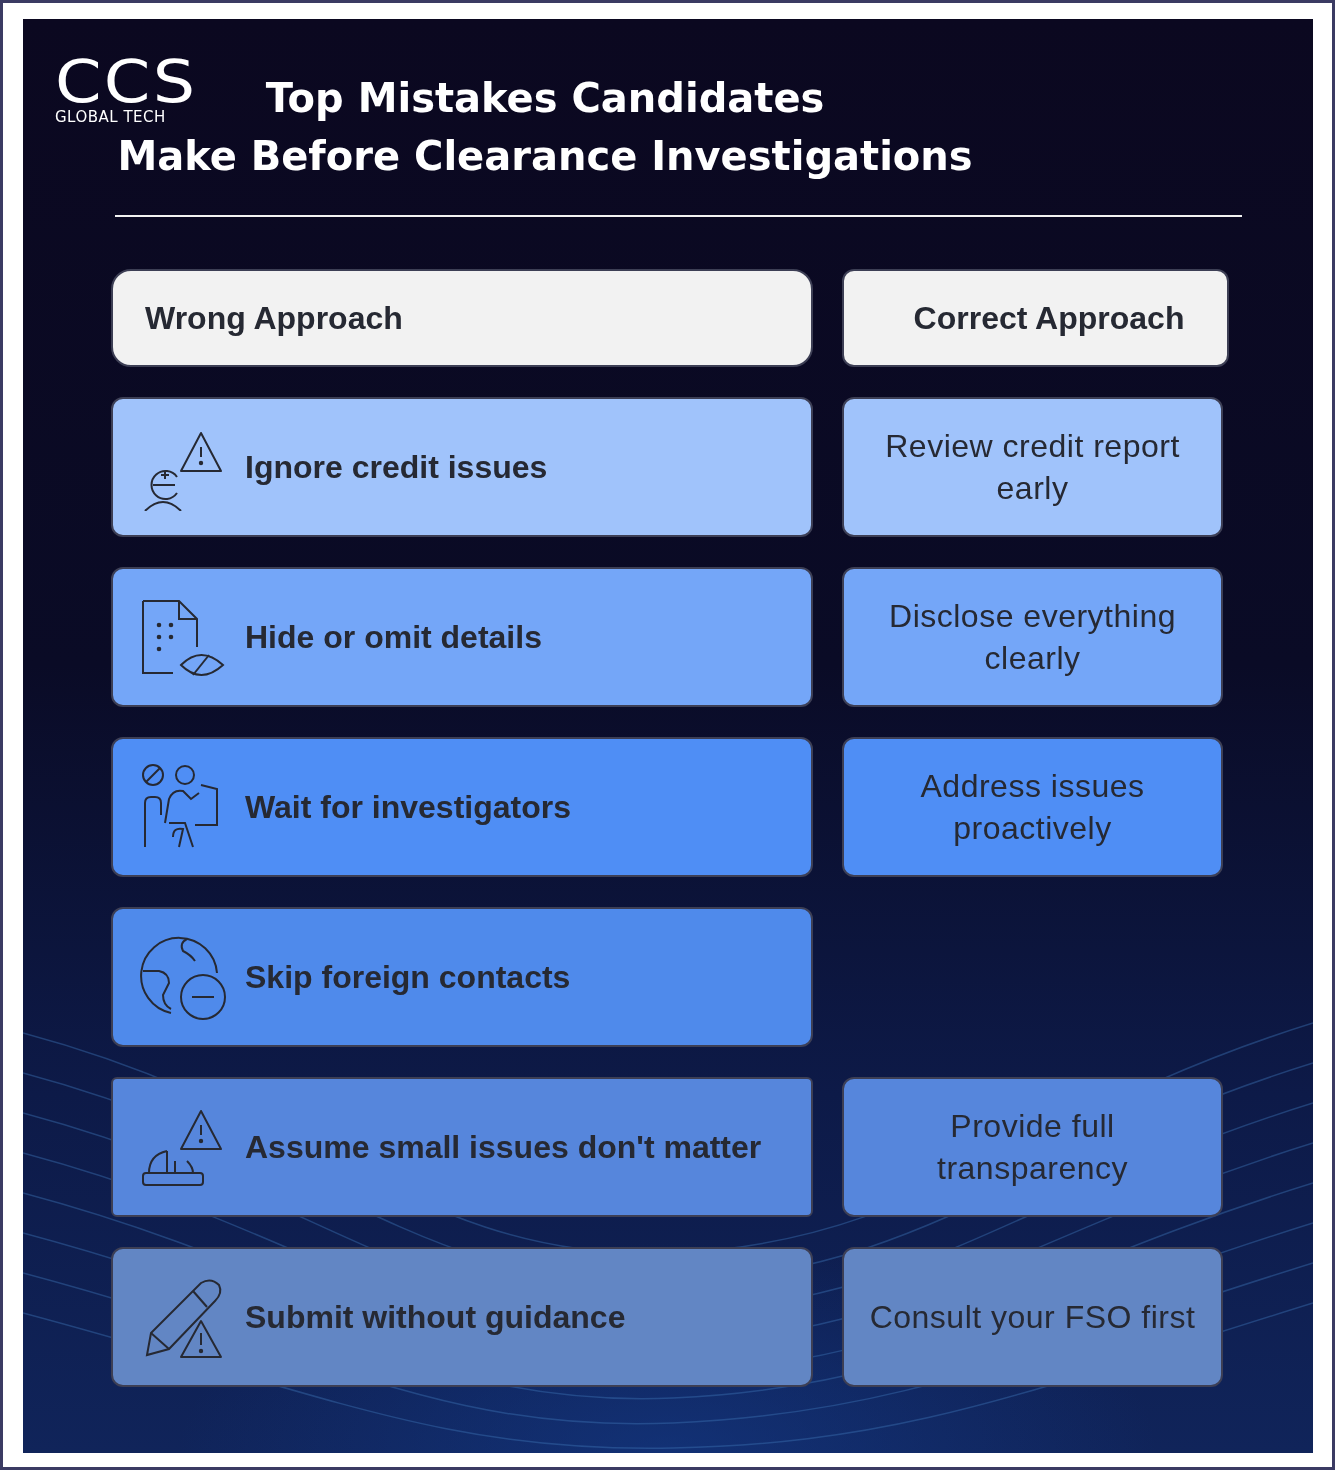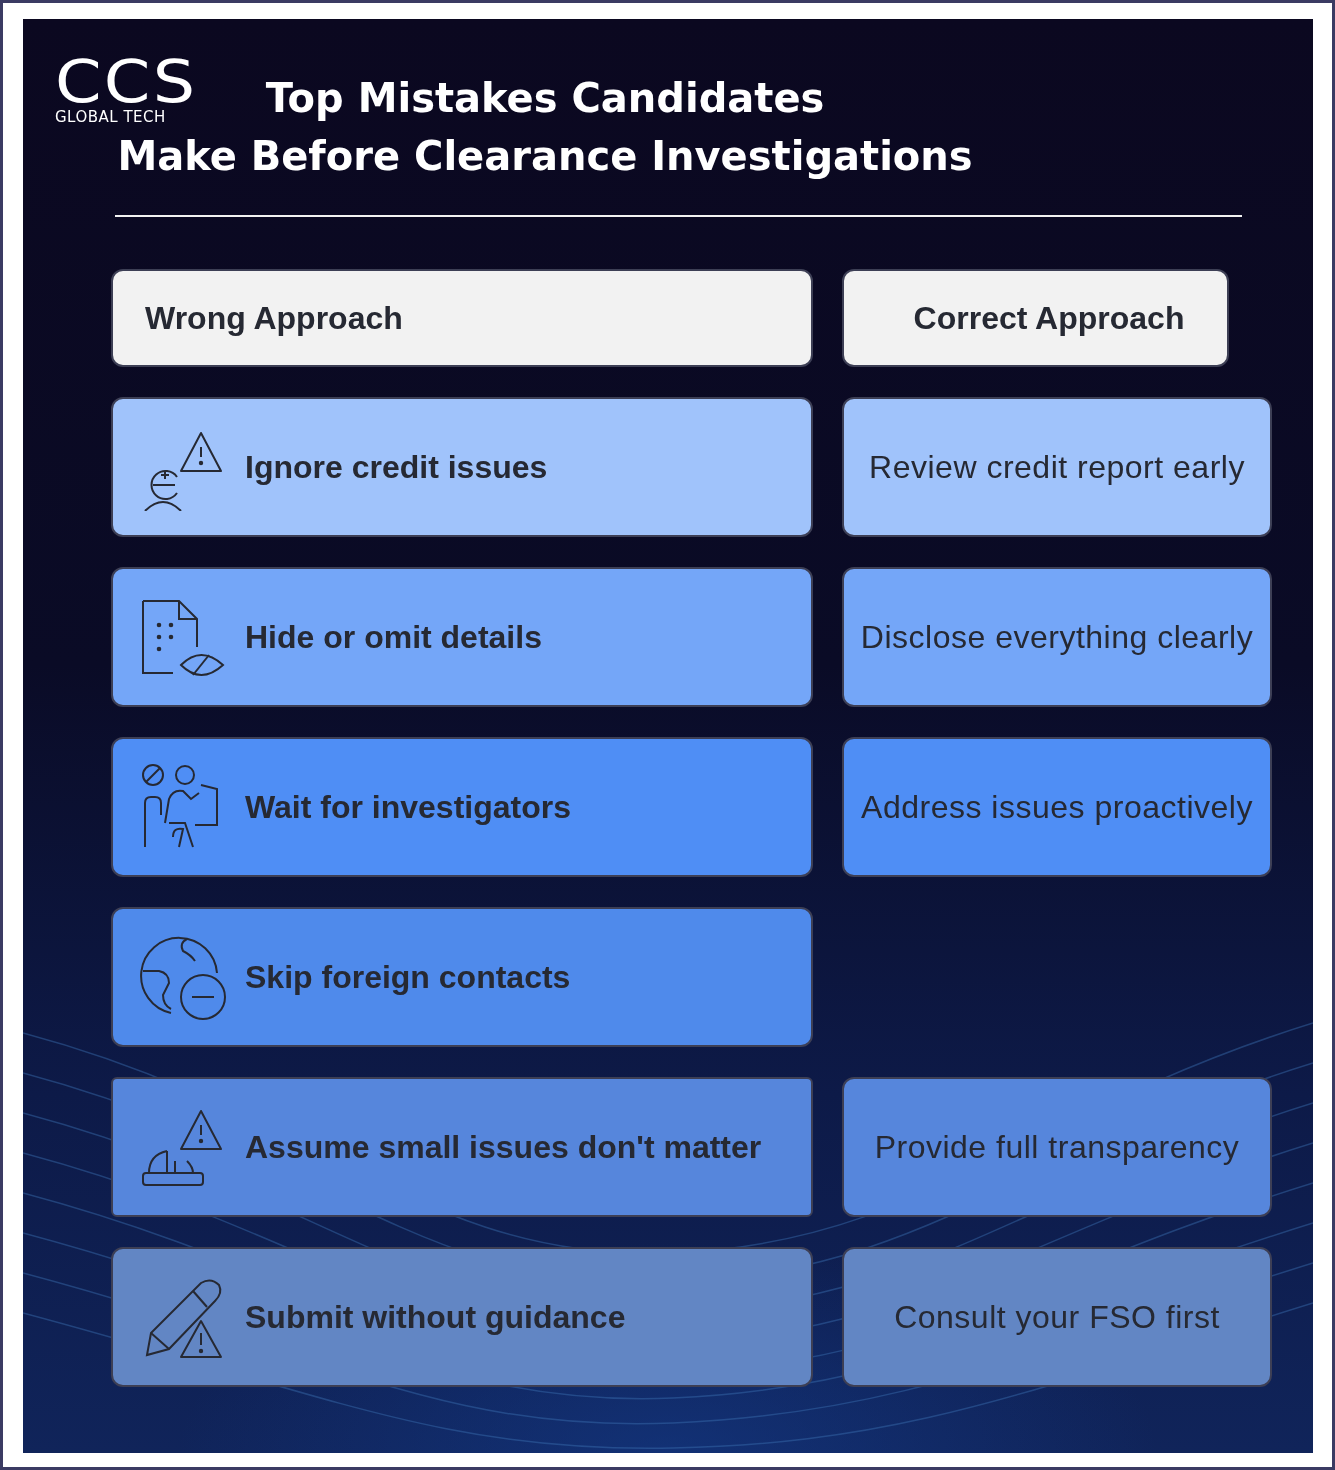--- a/index.html
+++ b/index.html
@@ -42,24 +42,24 @@
     position: absolute; left: 92px; top: 196px; width: 1127px; height: 2px; background: #f2f2f2;
   }
   .card {
     position: absolute; box-sizing: border-box;
     border-radius: 12px;
     border: 2px solid #3d3f55;
     color: #262933;
     display: flex; align-items: center;
   }
   .hdr { background: #f2f2f2; height: 98px; top: 250px; font-weight: bold; font-size: 32px; padding-left: 27px; }
-  .hdr.left { left: 88px; width: 702px; padding-left: 32px; }
+  .hdr.left { left: 88px; width: 702px; padding-left: 32px; border-radius: 20px; }
   .hdr.right { left: 819px; width: 387px; justify-content: center; }
   .row.left { left: 88px; width: 702px; height: 140px; padding-left: 26px; }
-  .row.right { left: 819px; width: 430px; height: 140px; justify-content: center; text-align: center; font-size: 32px; line-height: 42px; letter-spacing: 0.5px; padding: 0 12px; }
+  .row.right { left: 819px; width: 381px; height: 140px; justify-content: center; text-align: center; font-size: 32px; line-height: 42px; letter-spacing: 0.5px; padding: 0 12px; }
   .row .icon { width: 88px; height: 88px; flex: 0 0 88px; }
   .row .label { margin-left: 18px; font-weight: bold; font-size: 32px; }
 </style>
 </head>
 <body>
 
 <div class="panel">
   <svg class="waves" viewBox="0 0 1290 460" preserveAspectRatio="none">
     <g fill="none" stroke="#3a6fb0" stroke-width="1.5">
       <path d="M0 120 C300 200 400 330 650 320 S1000 200 1290 110"></path>

